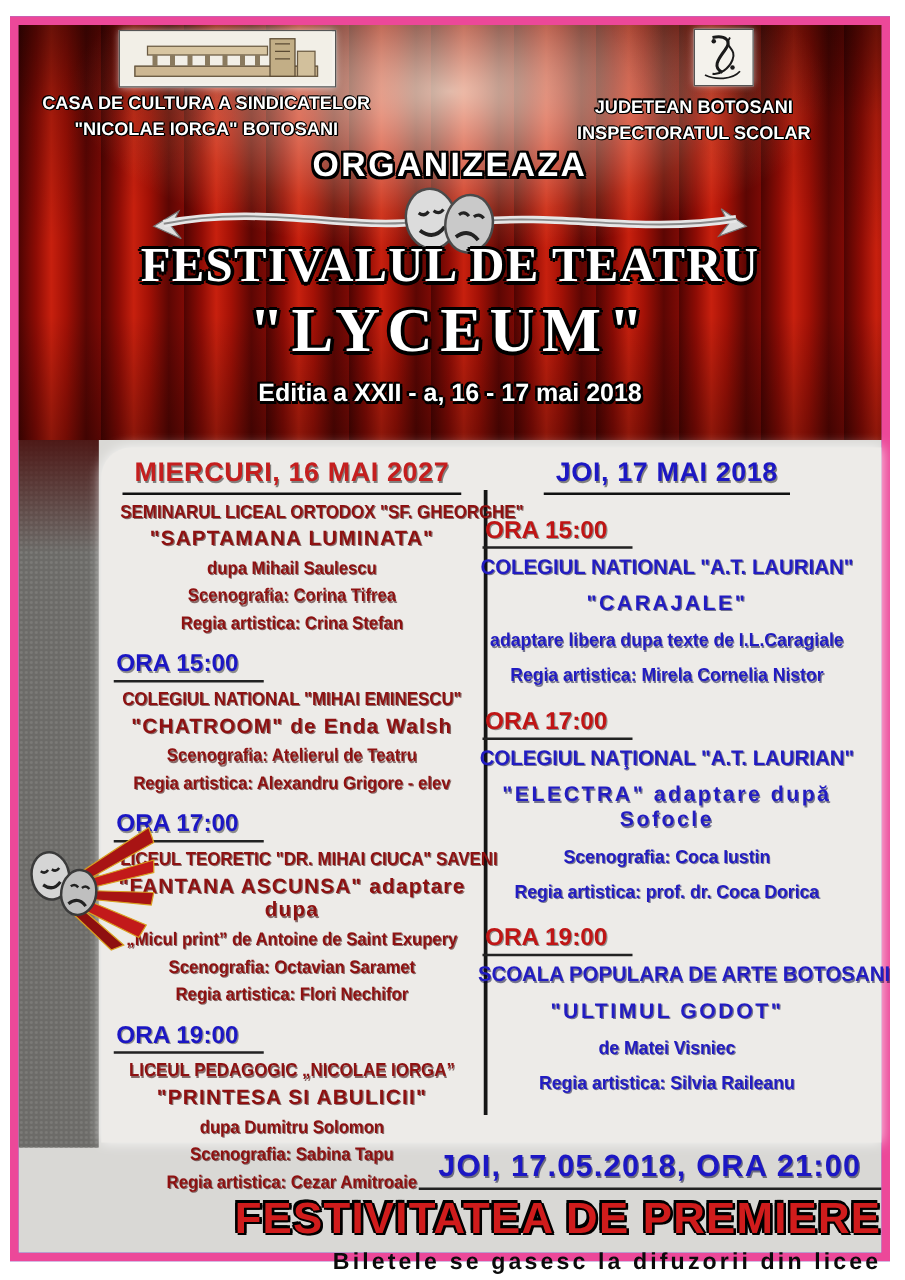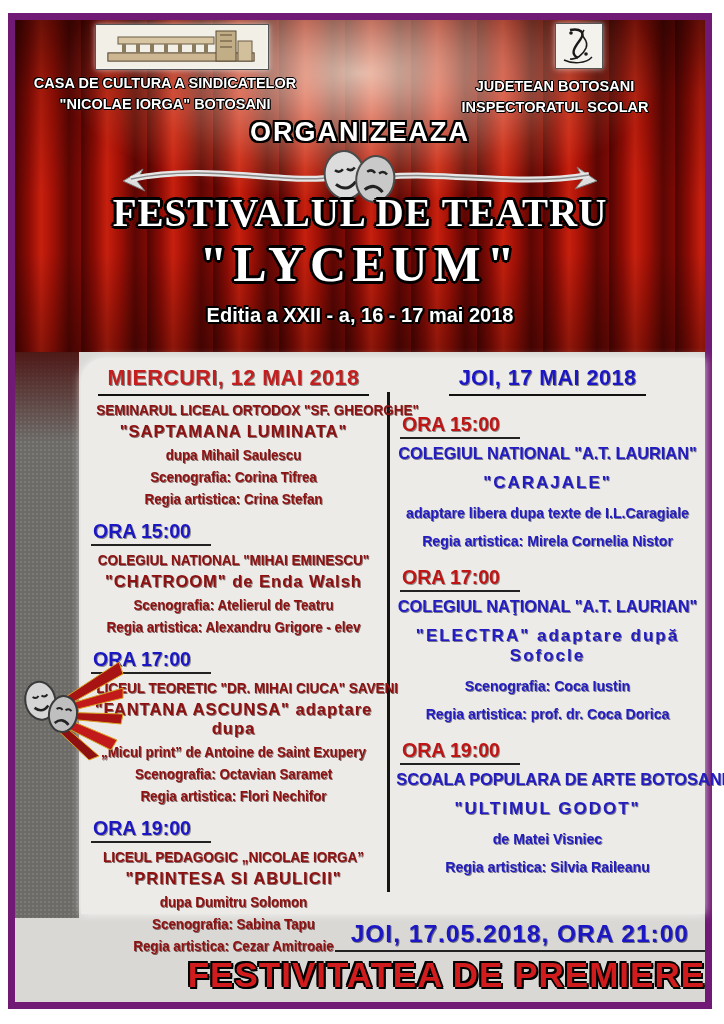--- a/index.html
+++ b/index.html
@@ -1,18 +1,18 @@
 <!DOCTYPE html>
 <html style="--curtain-red: #8e0c05; --day-header-left: #c51e1e; --day-header-right: #1c17c4; --time-left: #1c17c4; --time-right: #c01515; --text-left: #8e1111; --text-right: #221cc2; --footer-datetime: #1c17c4; --footer-title: #d01c1c;"><head>
 <meta charset="utf-8">
 <style>
   html,body{margin:0;padding:0;background:#fff;width:724px;height:1024px;overflow:hidden;
     font-family:"Liberation Sans",sans-serif;}
   .poster{position:absolute;left:8px;top:13px;width:704px;height:996px;box-sizing:border-box;
-    border:7px solid #701a75;background:#3b82f6;}
+    border:7px solid #ec4899;background:#3b82f6;}
   
   .curtain{position:absolute;left:0;top:0;width:100%;height:332px;overflow:hidden;
     background:
       radial-gradient(ellipse 420px 180px at 50% 16%, rgba(255,244,225,.75), rgba(255,170,120,.18) 55%, rgba(0,0,0,0) 72%),
       linear-gradient(180deg, rgba(0,0,0,.25), rgba(0,0,0,0) 22%, rgba(0,0,0,0) 70%, rgba(0,0,0,.30)),
       repeating-linear-gradient(90deg,#4e0402 0px,#8e0c05 14px,#c7200e 26px,#a31106 38px,#5c0603 54px,#7c0a05 66px),
       #8e0c05;}
   .curtain:before{content:"";position:absolute;left:-60px;top:-120px;width:320px;height:300px;
     background:radial-gradient(circle at 0 0, rgba(0,0,0,.55), rgba(0,0,0,0) 70%);}
   .curtain:after{content:"";position:absolute;right:-60px;top:-120px;width:320px;height:300px;
@@ -43,21 +43,21 @@
       linear-gradient(180deg, rgba(74,16,14,.9), rgba(74,16,14,0) 90px),
       radial-gradient(#7b7a77 1px, rgba(0,0,0,0) 1.3px),
       #6c6b68;
     background-size:100% 100%, 4px 4px, 100% 100%;}
   .masks-badge{position:absolute;left:0px;top:300px;width:110px;height:110px;z-index:4;}
   .schedule{position:absolute;left:66px;top:6px;width:624px;height:556px;background:#edebe8;
     border-radius:24px 0 0 0;box-shadow:0 0 10px rgba(255,255,255,.8);}
   .divider{position:absolute;left:306px;top:34px;width:3px;height:500px;background:#151515;}
   .col{position:absolute;top:0;text-align:center;}
   .col-left{left:0;width:305px;}
-  .col-right{left:309px;width:315px;}
+  .col-right{left:295px;width:315px;}
   .day-header{display:inline-block;margin-top:8px;font-weight:bold;font-size:21.5px;
     border-bottom:2px solid #111;padding:0 10px 3px;letter-spacing:.5px;
     text-shadow:1px 1px 0 rgba(0,0,0,.45);}
   .col-left .day-header{color:var(--day-header-left);}
   .col-right .day-header{color:var(--day-header-right);}
   .time{display:table;margin:13px auto 2px 10px;font-weight:bold;font-size:19.5px;
     border-bottom:2px solid #222;padding:0 20px 1px 2px;text-shadow:1px 1px 0 rgba(0,0,0,.4);}
   .col-left .time{color:var(--time-left);}
   .col-right .time{color:var(--time-right);margin-top:17px;}
   .school{font-weight:bold;font-size:15px;margin-top:5px;white-space:nowrap;
@@ -185,21 +185,21 @@
           <path d="M50,58 q3,-3 6,0" fill="none" stroke="#222" stroke-width="2"></path>
           <path d="M41,72 q7,-7 14,0" fill="none" stroke="#222" stroke-width="2.5"></path>
         </g>
       </svg>
     </div>
 
     <div class="schedule">
       <div class="divider"></div>
 
       <div class="col col-left">
-        <div class="day-header">MIERCURI, 12 MAI 2018</div>
+        <div class="day-header">MIERCURI, 16 MAI 2027</div>
         <div>
             <div class="entry">
               <div class="school">SEMINARUL LICEAL ORTODOX "SF. GHEORGHE"</div>
               <div class="play">"SAPTAMANA LUMINATA"</div>
               <div class="detail">dupa Mihail Saulescu</div>
               <div class="detail">Scenografia: Corina Tifrea</div>
               <div class="detail">Regia artistica: Crina Stefan</div>
             </div>
             <div class="entry">
               <div class="time">ORA 15:00</div>
@@ -251,15 +251,16 @@
               <div class="detail">de Matei Visniec</div>
               <div class="detail">Regia artistica: Silvia Raileanu</div>
             </div>
           </div>
       </div>
     </div>
 
     <div class="footer">
       <div><span class="foot-datetime">JOI, 17.05.2018, ORA 21:00</span></div>
       <div class="foot-title">FESTIVITATEA DE PREMIERE</div>
+      <div class="foot-note">Biletele se gasesc la difuzorii din licee</div>
     </div>
   </div>
 </div>
 
 </body></html>

